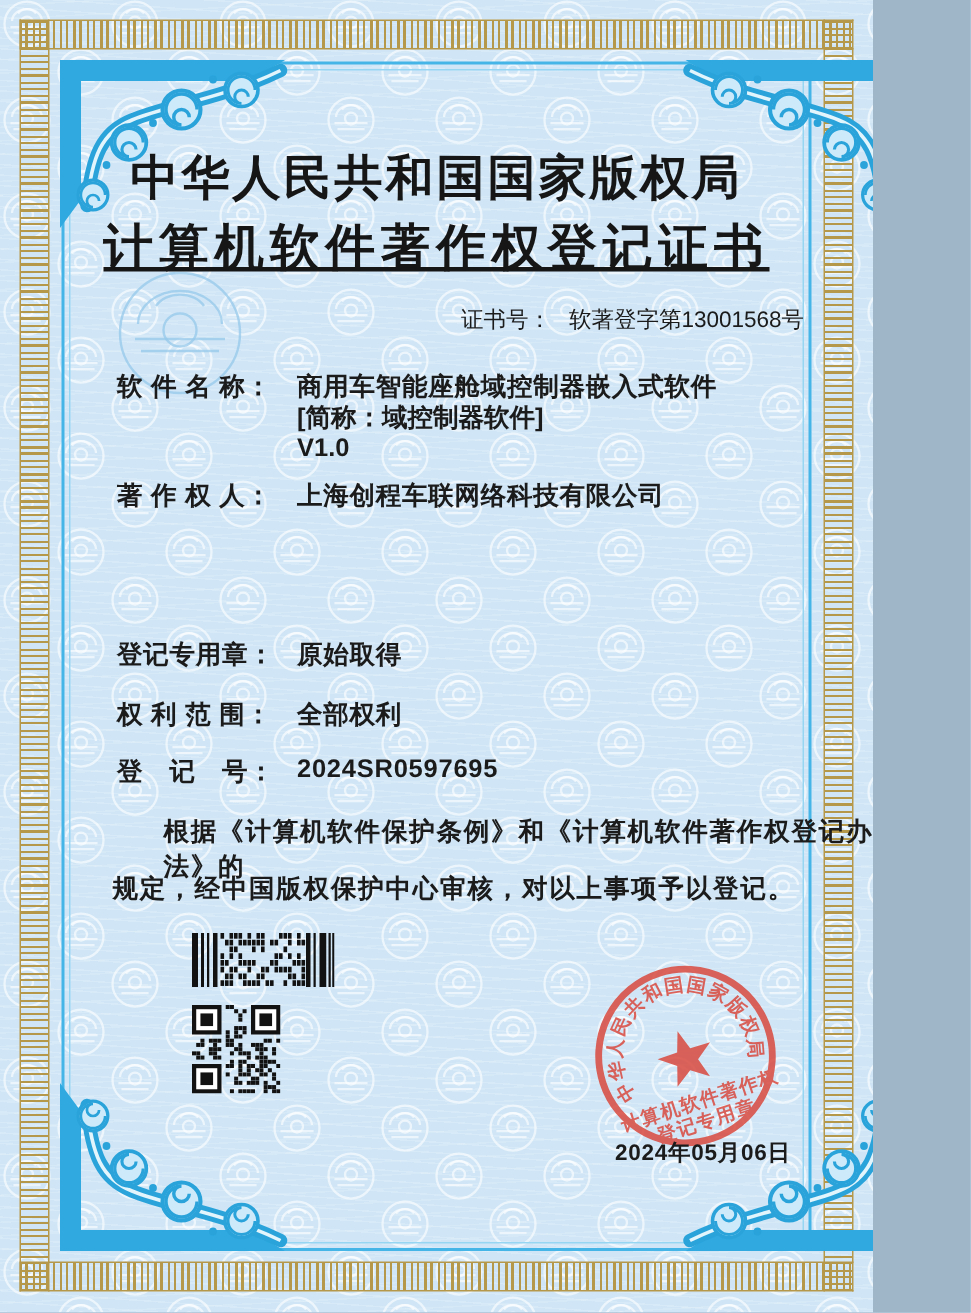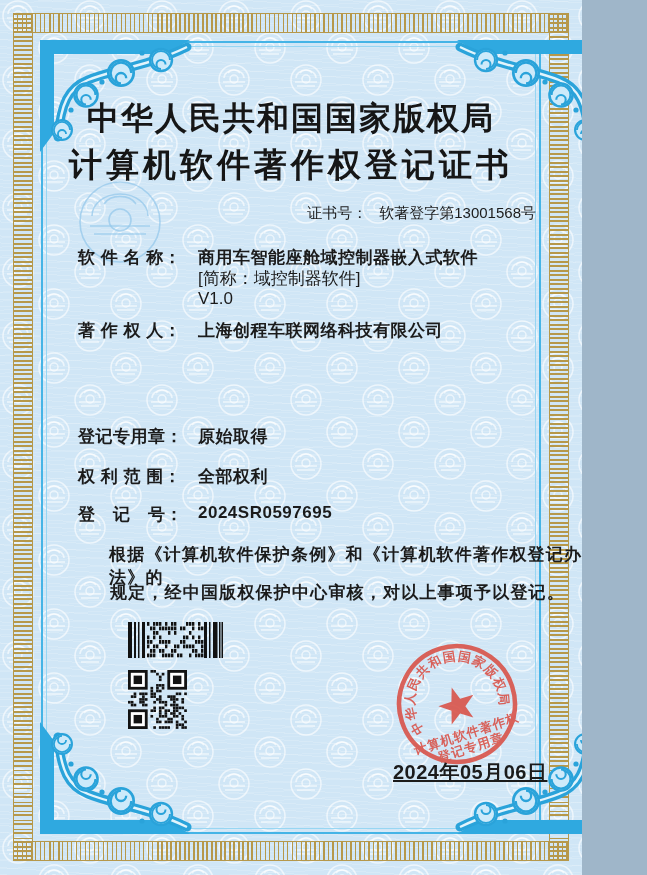--- a/index.html
+++ b/index.html
@@ -27,30 +27,30 @@
   .gk-bottom{left:13px;right:13px;bottom:14px;height:18px;}
   .gk-left{left:13px;top:13px;bottom:14px;width:18px;}
   .gk-right{right:13px;top:13px;bottom:14px;width:18px;}
   
   .blue-frame{position:absolute;inset:41px;border:2px solid #45b4e6;pointer-events:none;}
   .blue-frame-inner{position:absolute;inset:46px;border:1px solid #97d6f3;pointer-events:none;}
   
   .t1,.t2{position:absolute;left:0;width:100%;text-align:center;font-weight:bold;
           font-family:"Liberation Serif","DejaVu Serif",serif;color:#161616;}
   .t1{top:97px;font-size:32px;letter-spacing:2px;}
-  .t2{top:143px;font-size:33px;letter-spacing:4px;}
+  .t2{top:143px;font-size:33px;letter-spacing:4px;text-decoration:underline;}
   .certno{position:absolute;top:204px;right:46px;font-size:15px;font-weight:normal;}
   .certno span{margin-left:12px;}
   .frow{position:absolute;left:78px;right:50px;font-size:17px;font-weight:bold;letter-spacing:.5px;}
   .frow .lab{position:absolute;left:0;white-space:pre;}
   .frow .val{position:absolute;left:120px;white-space:pre;}
-  .subline{position:absolute;left:198px;font-size:17px;font-weight:normal;white-space:pre;}
-  .stmt{position:absolute;left:75px;width:500px;font-size:17px;font-weight:bold;letter-spacing:1.2px;padding-left:35px;}
+  .subline{position:absolute;left:198px;font-size:17px;font-weight:bold;white-space:pre;}
+  .stmt{position:absolute;left:75px;width:500px;font-size:17px;font-weight:bold;letter-spacing:1.2px;}
   .stmt.l1{padding-left:34px;}
-  .date{position:absolute;left:393px;top:759px;font-size:20px;font-weight:bold;letter-spacing:.5px;z-index:5;text-decoration:underline;}
+  .date{position:absolute;left:410px;top:759px;font-size:15px;font-weight:bold;letter-spacing:.5px;z-index:5;}
   
   .barcode{position:absolute;left:128px;top:622px;}
   .qr{position:absolute;left:128px;top:670px;}
   
   .seal{position:absolute;left:392px;top:639px;width:130px;height:130px;
         transform:rotate(-18deg);opacity:.88;z-index:4;}
 </style>
 </head>
 <body>
 

